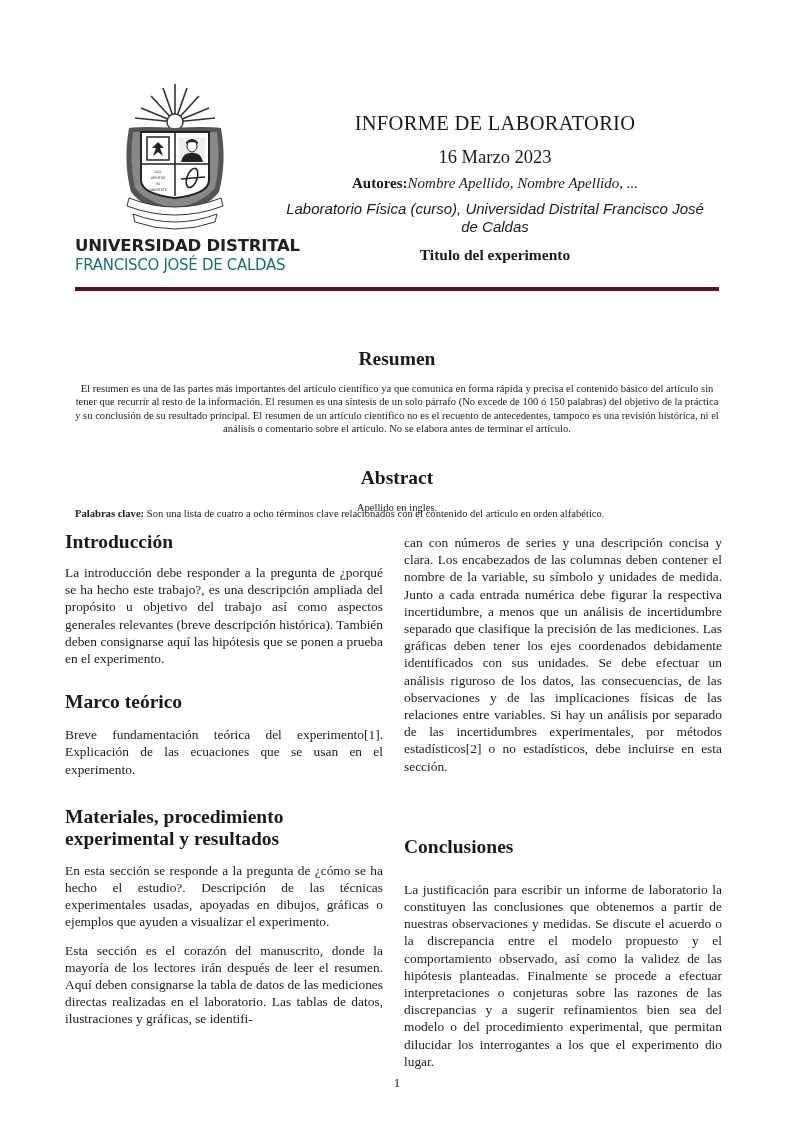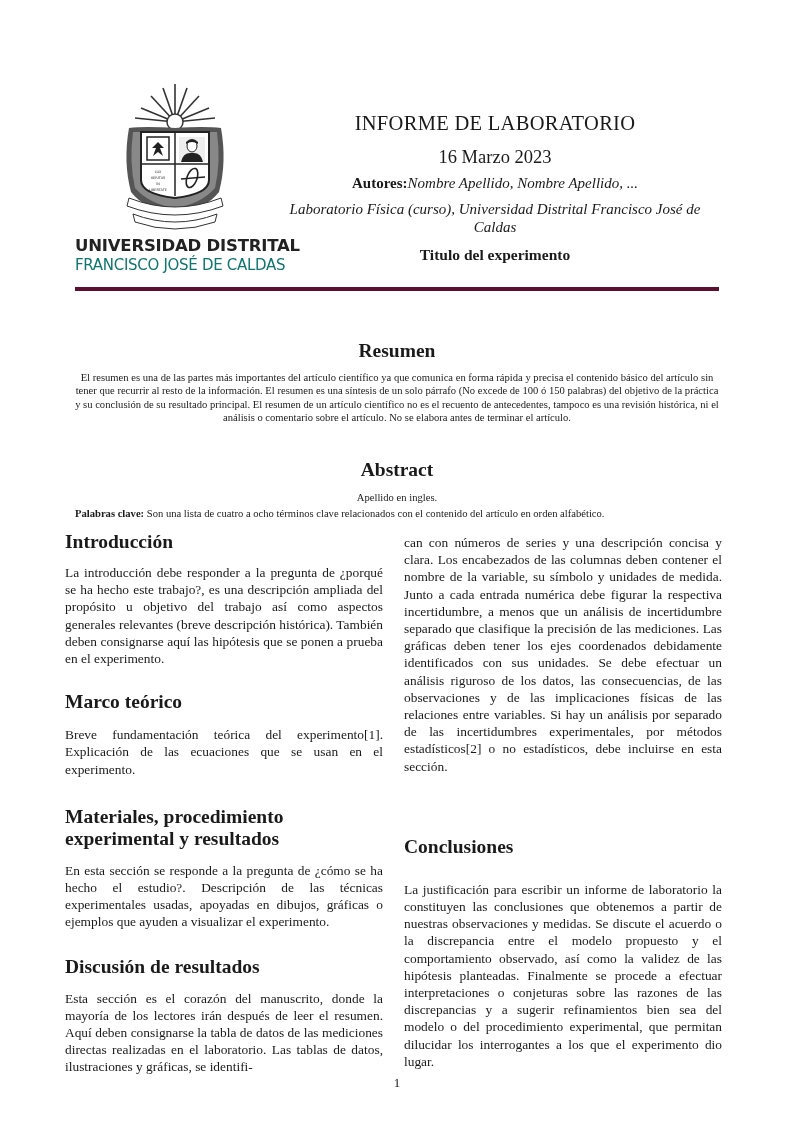--- a/index.html
+++ b/index.html
@@ -14,27 +14,27 @@
                font-size: 16.5px; letter-spacing: -0.2px; color: #222; text-align: center; margin-top: 4px; white-space: nowrap; }
   .uni-line2 { font-family: "DejaVu Sans", "Liberation Sans", sans-serif; font-size: 15px;
                letter-spacing: -0.3px; color: #0f766e; text-align: center; white-space: nowrap; margin-top: 1px; }
 
   #title-block { left: 285px; top: 112px; width: 420px; text-align: center; }
   .report-title { font-family: "Liberation Serif", serif; font-size: 20.5px; margin: 0; font-weight: normal; letter-spacing: 0.3px; }
   .report-date { font-family: "Liberation Serif", serif; font-size: 18.5px; margin-top: 12px; }
   .authors { font-family: "Liberation Serif", serif; font-size: 15px; margin-top: 7px; }
   .authors b { font-weight: bold; }
   .authors i { }
-  .affil { font-family: Liberation Serif, serif; font-style: italic; font-size: 15px; margin-top: 8px; line-height: 18px; }
+  .affil { font-family: Liberation Sans, sans-serif; font-style: italic; font-size: 15px; margin-top: 8px; line-height: 18px; }
   .exp-title { font-family: "Liberation Serif", serif; font-weight: bold; font-size: 15.5px; margin-top: 10px; }
 
   #rule { left: 75px; top: 287px; width: 644px; height: 4px; background: #5c0f2f; }
 
   
-  .sec-center-title { font-family: "Liberation Serif", serif; font-size: 19.5px; text-align: center; font-weight: bold; margin: 4px; }
+  .sec-center-title { font-family: "Liberation Serif", serif; font-size: 19.5px; text-align: center; font-weight: bold; margin: 12px; }
   .abstract-text { font-family: "Liberation Serif", serif; font-size: 10.6px; line-height: 13.3px; text-align: center; }
   #resumen { left: 75px; top: 336px; width: 644px; }
   #resumen .abstract-text { margin-top: 9px; }
   #abstract { left: 75px; top: 455px; width: 644px; }
   #abstract .abstract-text { margin-top: 10px; }
   #keywords { left: 75px; top: 508px; width: 650px; font-family: "Liberation Serif", serif; font-size: 10.6px; white-space: nowrap; }
   #keywords b { font-weight: bold; }
 
   
   .col { position: absolute; width: 318px; font-family: "Liberation Serif", serif; }
@@ -124,21 +124,20 @@
 <div id="col-left" class="col">
   <h3 class="sec-title">Introducción</h3>
   <p class="para" style="margin-top:10px">La introducción debe responder a la pregunta de ¿porqué se ha hecho este trabajo?, es una descripción ampliada del propósito u objetivo del trabajo así como aspectos generales relevantes (breve descripción histórica). También deben consignarse aquí las hipótesis que se ponen a prueba en el experimento.</p>
 
   <h3 class="sec-title" style="margin-top:23px">Marco teórico</h3>
   <p class="para" style="margin-top:12px">Breve fundamentación teórica del experimento[1]. Explicación de las ecuaciones que se usan en el experimento.</p>
 
   <h3 class="sec-title" style="margin-top:28px; line-height:22px;">Materiales, procedimiento experimental y resultados</h3>
   <p class="para" style="margin-top:12px">En esta sección se responde a la pregunta de ¿cómo se ha hecho el estudio?. Descripción de las técnicas experimentales usadas, apoyadas en dibujos, gráficas o ejemplos que ayuden a visualizar el experimento.</p>
 
-  <h3 class="sec-title" style="margin-top:24px">Discusión de resultados</h3>
   <p class="para" style="margin-top:11px">Esta sección es el corazón del manuscrito, donde la mayoría de los lectores irán después de leer el resumen. Aquí deben consignarse la tabla de datos de las mediciones directas realizadas en el laboratorio. Las tablas de datos, ilustraciones y gráficas, se identifi-</p>
 </div>
 
 <div id="col-right" class="col">
   <p class="para" style="margin-top:4px">can con números de series y una descripción concisa y clara. Los encabezados de las columnas deben contener el nombre de la variable, su símbolo y unidades de medida. Junto a cada entrada numérica debe figurar la respectiva incertidumbre, a menos que un análisis de incertidumbre separado que clasifique la precisión de las mediciones. Las gráficas deben tener los ejes coordenados debidamente identificados con sus unidades. Se debe efectuar un análisis riguroso de los datos, las consecuencias, de las observaciones y de las implicaciones físicas de las relaciones entre variables. Si hay un análisis por separado de las incertidumbres experimentales, por métodos estadísticos[2] o no estadísticos, debe incluirse en esta sección.</p>
 
   <h3 class="sec-title" style="margin-top:60px">Conclusiones</h3>
   <p class="para" style="margin-top:22px">La justificación para escribir un informe de laboratorio la constituyen las conclusiones que obtenemos a partir de nuestras observaciones y medidas. Se discute el acuerdo o la discrepancia entre el modelo propuesto y el comportamiento observado, así como la validez de las hipótesis planteadas. Finalmente se procede a efectuar interpretaciones o conjeturas sobre las razones de las discrepancias y a sugerir refinamientos bien sea del modelo o del procedimiento experimental, que permitan dilucidar los interrogantes a los que el experimento dio lugar.</p>
 </div>
 

